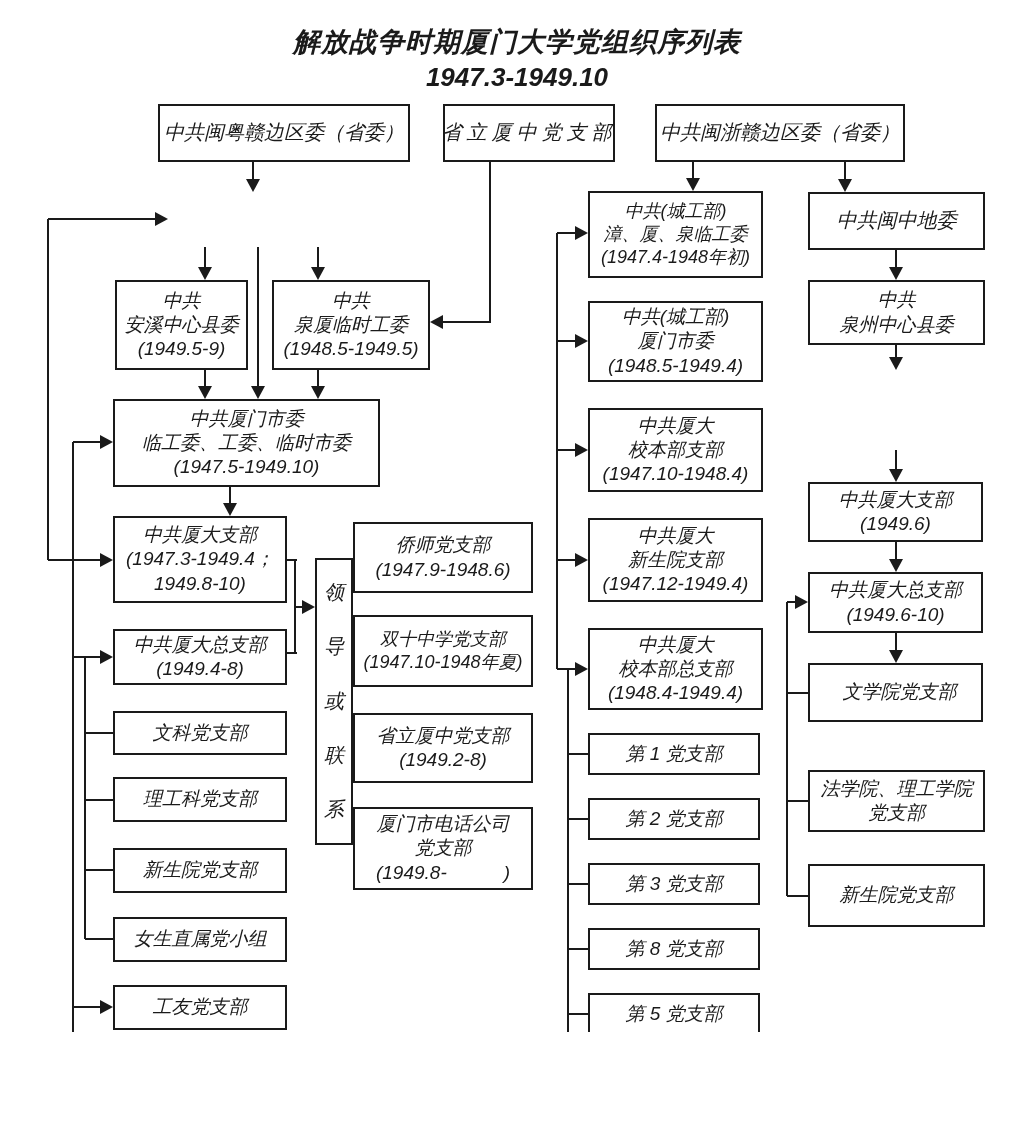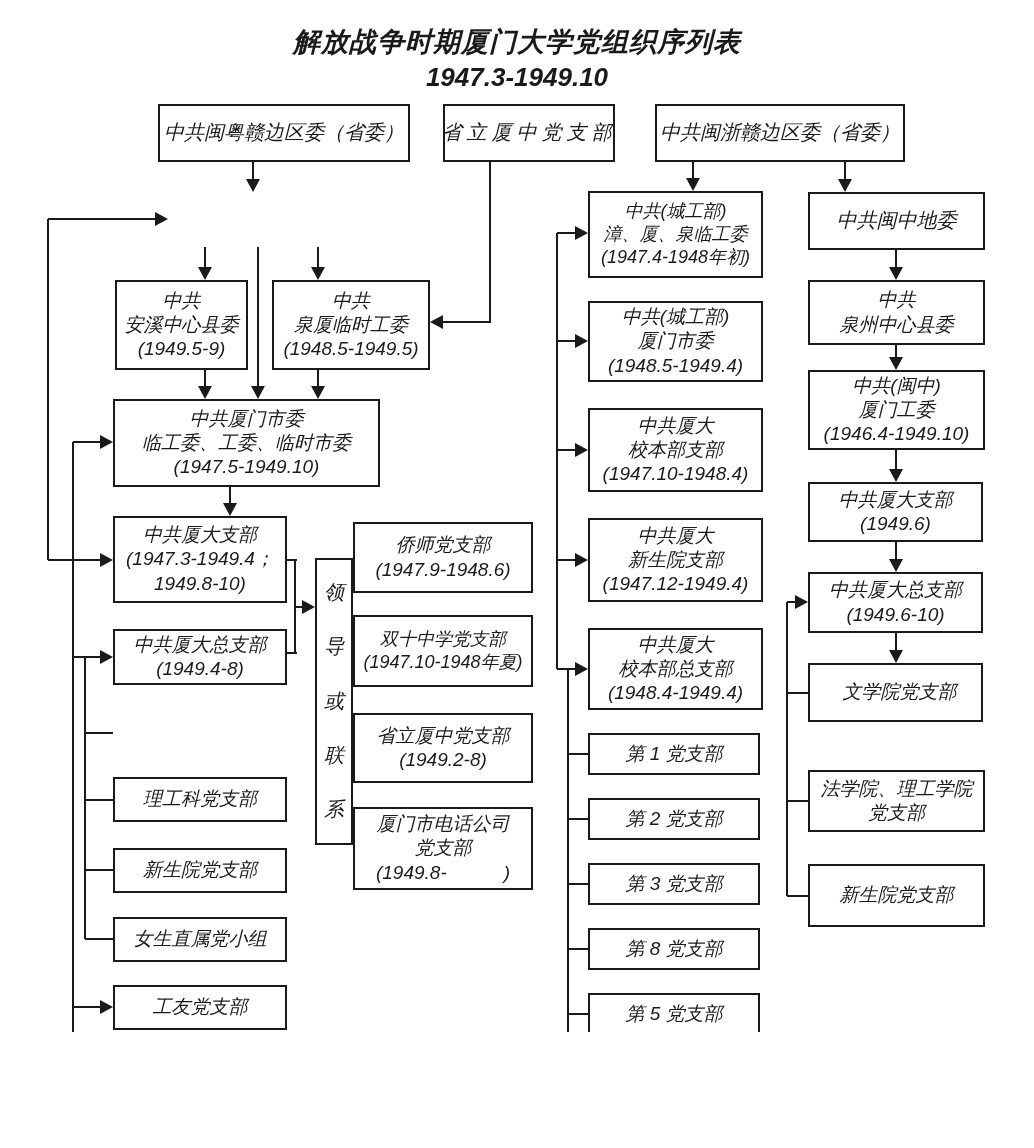--- a/index.html
+++ b/index.html
@@ -55,20 +55,23 @@
     </div>
     <div class="node" style="left: 113px; top: 516px; width: 174px; height: 87px; font-size: 19px;">
       <span>中共厦大支部</span>
       <span>(1947.3-1949.4；</span>
       <span>1949.8-10)</span>
     </div>
     <div class="node" style="left: 113px; top: 629px; width: 174px; height: 56px; font-size: 19px;">
       <span>中共厦大总支部</span>
       <span>(1949.4-8)</span>
     </div>
+    <div class="node" style="left: 113px; top: 711px; width: 174px; height: 44px; font-size: 19px;">
+      <span>文科党支部</span>
+    </div>
     <div class="node" style="left: 113px; top: 777px; width: 174px; height: 45px; font-size: 19px;">
       <span>理工科党支部</span>
     </div>
     <div class="node" style="left: 113px; top: 848px; width: 174px; height: 45px; font-size: 19px;">
       <span>新生院党支部</span>
     </div>
     <div class="node" style="left: 113px; top: 917px; width: 174px; height: 45px; font-size: 19px;">
       <span>女生直属党小组</span>
     </div>
     <div class="node" style="left: 113px; top: 985px; width: 174px; height: 45px; font-size: 19px;">
@@ -143,25 +146,20 @@
     </div>
     <div class="node" style="left: 588px; top: 1058px; width: 172px; height: 44px; font-size: 19px;">
       <span>女生党支部</span>
     </div>
     <div class="node" style="left: 808px; top: 192px; width: 177px; height: 58px; font-size: 20px;">
       <span>中共闽中地委</span>
     </div>
     <div class="node" style="left: 808px; top: 280px; width: 177px; height: 65px; font-size: 19px;">
       <span>中共</span>
       <span>泉州中心县委</span>
-    </div>
-    <div class="node" style="left: 808px; top: 370px; width: 177px; height: 80px; font-size: 19px;">
-      <span>中共(闽中)</span>
-      <span>厦门工委</span>
-      <span>(1946.4-1949.10)</span>
     </div>
     <div class="node" style="left: 808px; top: 482px; width: 175px; height: 60px; font-size: 19px;">
       <span>中共厦大支部</span>
       <span>(1949.6)</span>
     </div>
     <div class="node" style="left: 808px; top: 572px; width: 175px; height: 61px; font-size: 19px;">
       <span>中共厦大总支部</span>
       <span>(1949.6-10)</span>
     </div>
     <div class="node" style="left: 808px; top: 663px; width: 175px; height: 59px; font-size: 19px; padding-left: 8px;">

